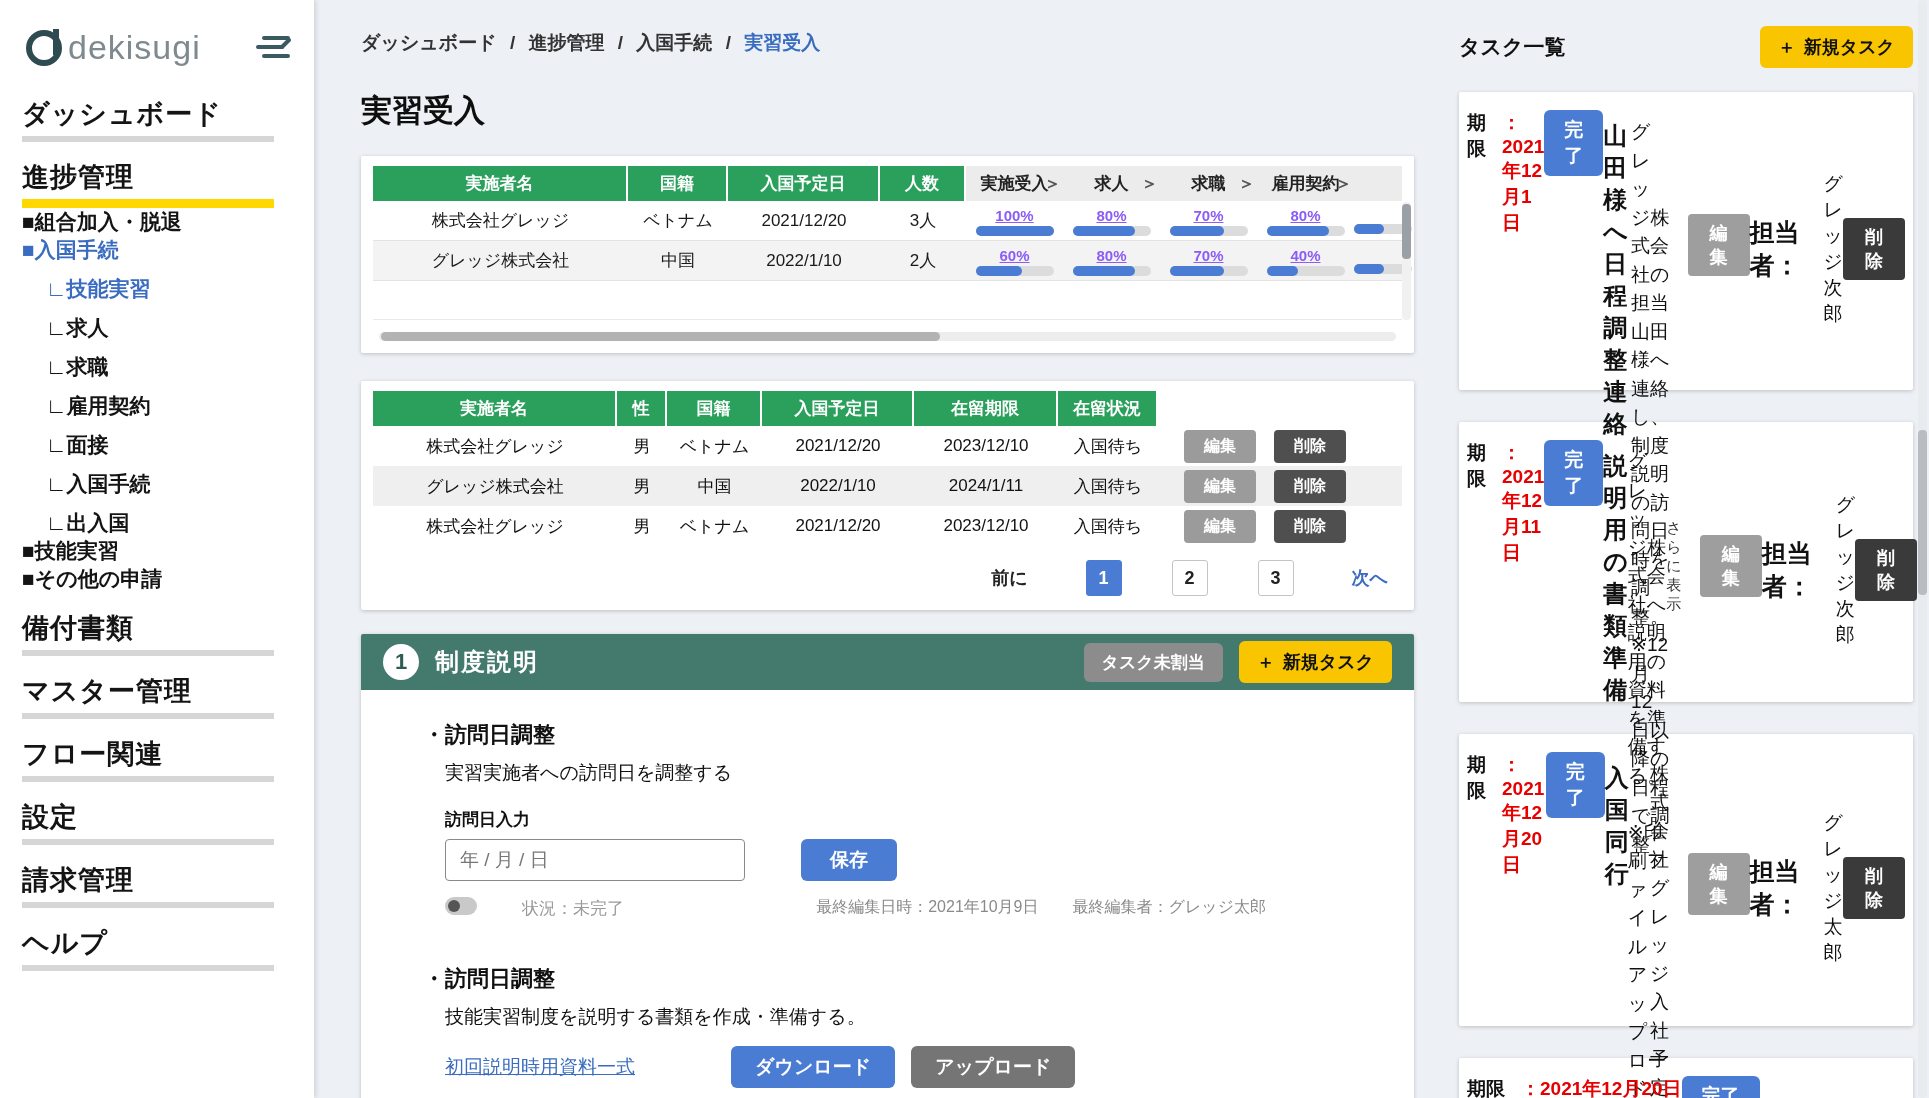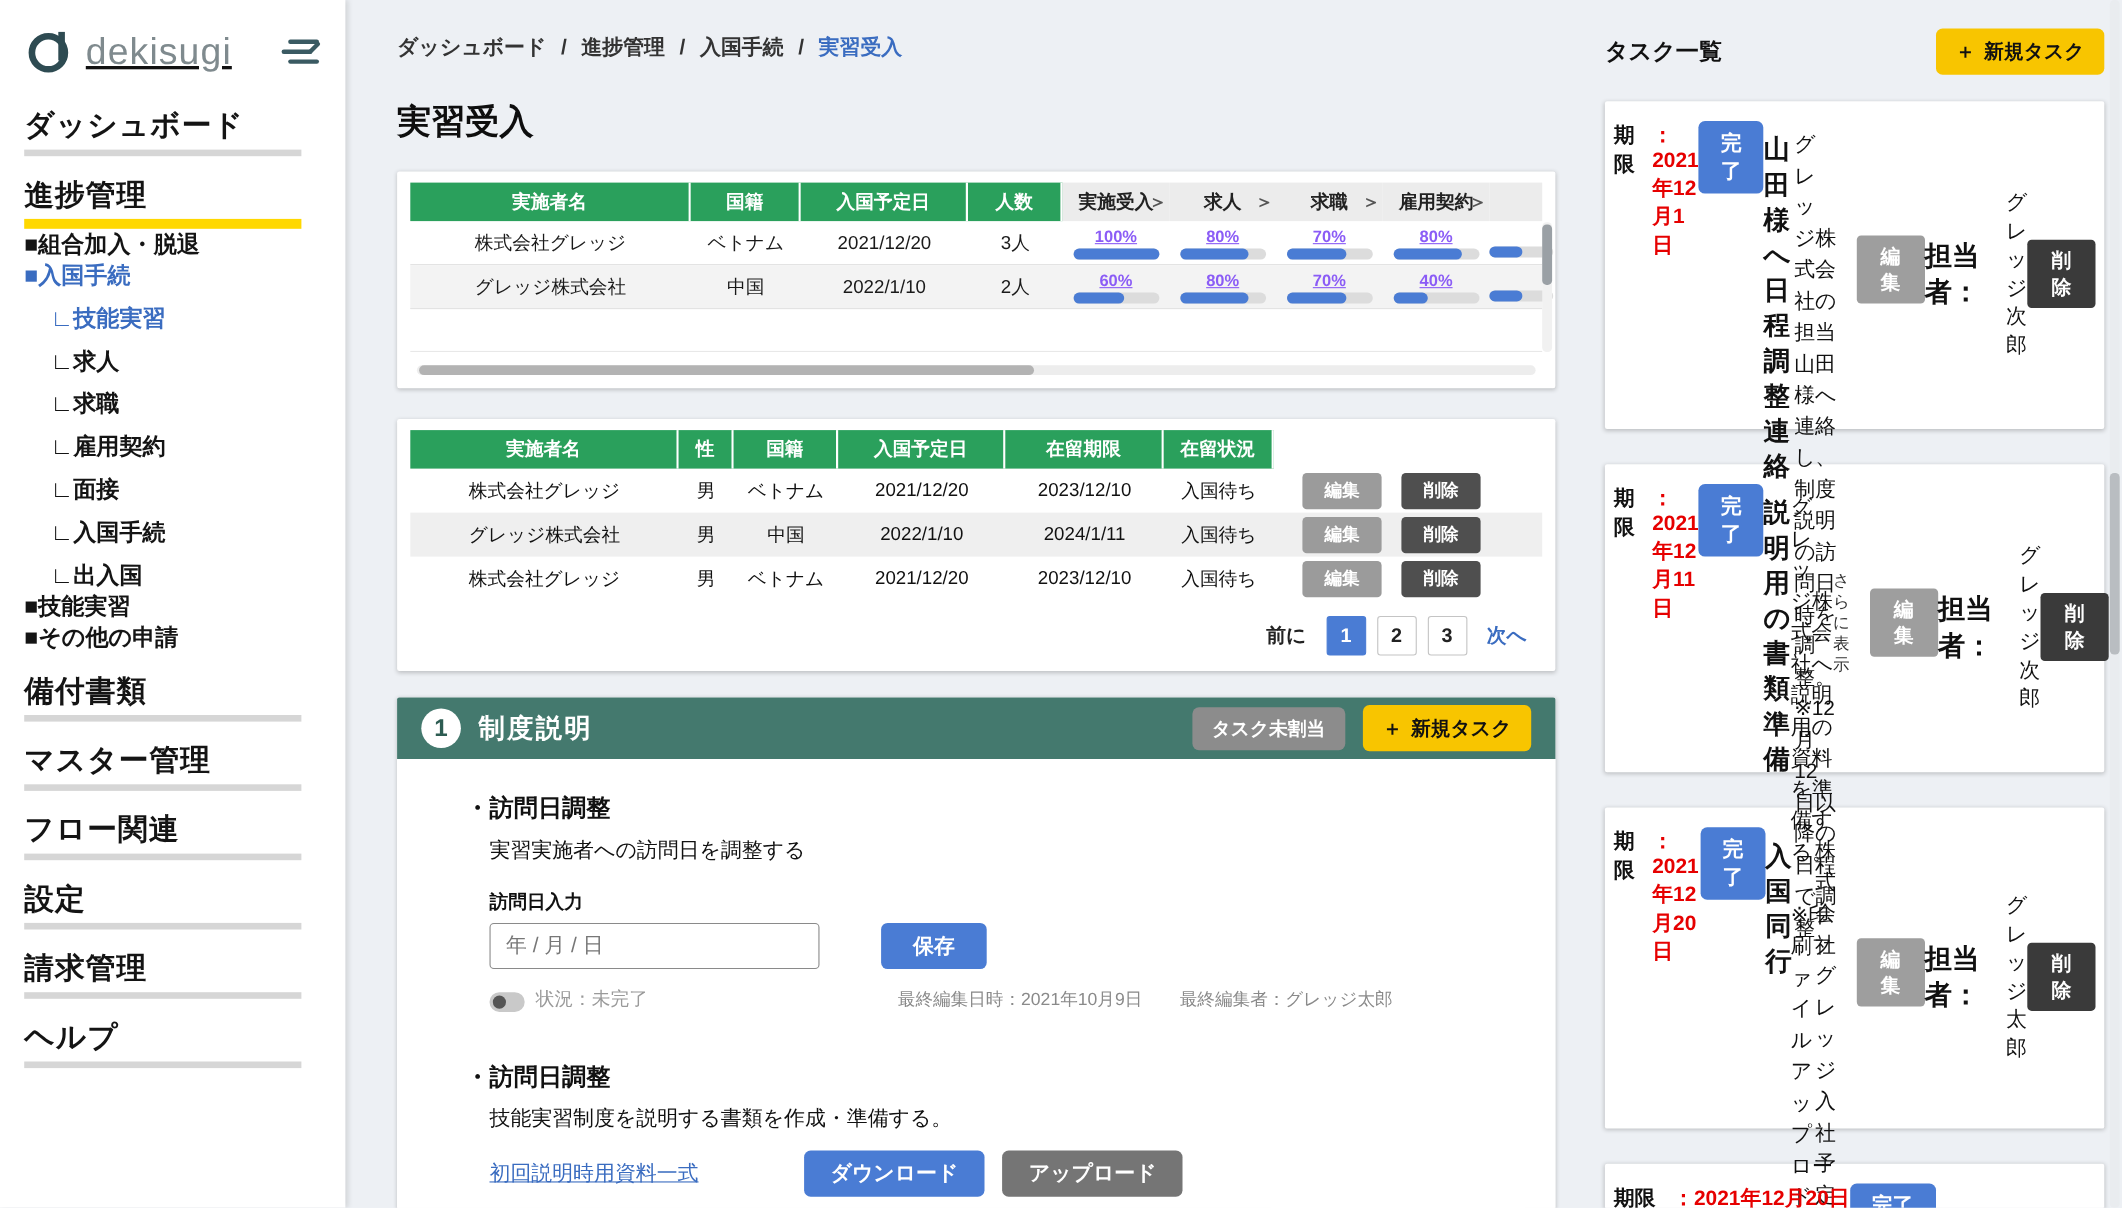--- a/index.html
+++ b/index.html
@@ -2,21 +2,21 @@
 <html><head>
 <meta charset="utf-8">
 <style>
   * { margin:0; padding:0; box-sizing:border-box; }
   html,body { width:1929px; height:1098px; overflow:hidden; font-family:"Liberation Sans","DejaVu Sans",sans-serif; background:#edf0f4; color:#111; }
   .app { display:flex; width:100%; height:100%; position:relative; }
   button { font-family:inherit; cursor:pointer; }
 
   
   .sidebar { width:314px; min-width:314px; background:#fff; box-shadow:2px 0 5px rgba(0,0,0,.12); z-index:3; padding:24px 22px 0; }
-  .logo-row { display:flex; align-items:center; gap:10px; margin-bottom:26px;text-decoration:underline; }
+  .logo-row { display:flex; align-items:center; gap:0; margin-bottom:26px; }
   .logo-text { font-size:34px; color:#7f8a8e; letter-spacing:1px; font-weight:500; }
   .menu-toggle { margin-left:auto; cursor:pointer; }
   .nav-item { cursor:pointer; }
   .nav-top { margin-top:17px; }
   .nav-top .nav-label { font-size:27px; font-weight:900; color:#141414; letter-spacing:1px; }
   .nav-bar { height:6px; width:252px; background:#d6d6d6; margin-top:4px; }
   .nav-bar.yellow { background:#ffd800; height:9px; }
   .nav-sub { font-size:21px; font-weight:800; color:#141414; }
   .nav-subsub { margin-top:11px; font-size:21px; font-weight:700; color:#141414; padding-left:24px; }
   .blue-link { color:#3a6cc0 !important; }
@@ -56,21 +56,21 @@
   
   .card-t2 { margin-top:28px; padding:10px 12px 10px; }
   .t2-row { display:grid; grid-template-columns:244px 50px 95px 152px 144px 100px 1fr; align-items:center; }
   .t2-head .ch { height:35px; display:flex; align-items:center; justify-content:center; font-size:17px; }
   .t2-body-row { height:40px; }
   .t2-body-row.alt { background:#efefef; }
   .t2-body-row .cell { display:flex; align-items:center; justify-content:center; font-size:17px; }
   .t2-actions { display:flex; gap:18px; padding-left:26px; justify-content:flex-start; }
   .btn-edit-sm { background:#9b9b9b; border:none; color:#fff; font-size:16px; font-weight:700; padding:6px 20px; border-radius:4px; }
   .btn-del-sm { background:#4f4f4f; border:none; color:#fff; font-size:16px; font-weight:700; padding:6px 20px; border-radius:4px; }
-  .pagination { display:flex; justify-content:flex-end; align-items:center; margin:14px 6px 4px; }
+  .pagination { display:flex; justify-content:flex-end; align-items:center; margin:14px 6px 4px;gap:40px; }
   .pg { font-size:18px; font-weight:700; height:36px; min-width:36px; margin-left:10px; border-radius:3px; display:inline-flex; align-items:center; justify-content:center; padding:0 8px; background:transparent; border:none; color:#222; }
   .pg.num { border:1px solid #c4c4c4; background:#fff; }
   .pg.num.active { background:#4a7cd4; border-color:#4a7cd4; color:#fff; }
   .pg.next { color:#3a6cc0; }
 
   
   .card-proc { margin-top:24px; }
   .proc-header { height:56px; background:#44796e; display:flex; align-items:center; gap:16px; padding:0 22px; border-radius:2px 2px 0 0; }
   .step-num { width:36px; height:36px; border-radius:50%; background:#fff; color:#2d5c52; font-weight:800; font-size:22px; display:flex; align-items:center; justify-content:center; }
   .proc-title { color:#fff; font-size:24px; font-weight:800; letter-spacing:2px; }
@@ -81,21 +81,21 @@
   .plus { font-weight:900; }
   .proc-body { background:#fff; padding:30px 38px 18px 62px; }
   .proc-item-title { font-size:22px; font-weight:800; }
   .proc-desc { font-size:19px; margin:10px 0 0 22px; color:#111; }
   .field-label { font-size:17px; font-weight:700; margin:22px 0 8px 22px; }
   .input-row { margin-left:22px; display:flex; align-items:center; gap:56px; }
   .date-input { width:300px; height:42px; border:1px solid #8a8a8a; border-radius:4px; font-size:19px; padding:0 14px; color:#333; font-family:inherit; }
   .date-input::placeholder { color:#777; }
   .btn-blue { background:#4a7cd4; color:#fff; border:none; border-radius:6px; font-weight:800; font-size:19px; }
   .btn-save { width:96px; height:42px; }
-  .status-row { margin:16px 0 0 22px; display:flex; align-items:flex-end; }
+  .status-row { margin:16px 0 0 22px; display:flex; align-items:flex-start;gap:35px; }
   .toggle { width:32px; height:18px; background:#c9c9c9; border-radius:9px; position:relative; cursor:pointer; }
   .toggle .knob { position:absolute; left:3px; top:3px; width:12px; height:12px; border-radius:50%; background:#555; }
   .status-text { color:#9a9a9a; font-size:17px; margin-left:10px; }
   .meta { margin-left:auto; margin-right:110px; display:flex; gap:34px; color:#8a8a8a; font-size:16px; }
   .proc-item2 { margin-top:44px; }
   .link-row { margin:16px 0 0 22px; display:flex; align-items:center; }
   .doc-link { color:#3a6cc0; font-size:19px; text-decoration:underline; cursor:pointer; }
   .btn-download { margin-left:96px; height:42px; padding:0 24px; }
   .btn-upload { margin-left:16px; height:42px; padding:0 24px; background:#757575; color:#fff; border:none; border-radius:6px; font-weight:800; font-size:19px; }
 

